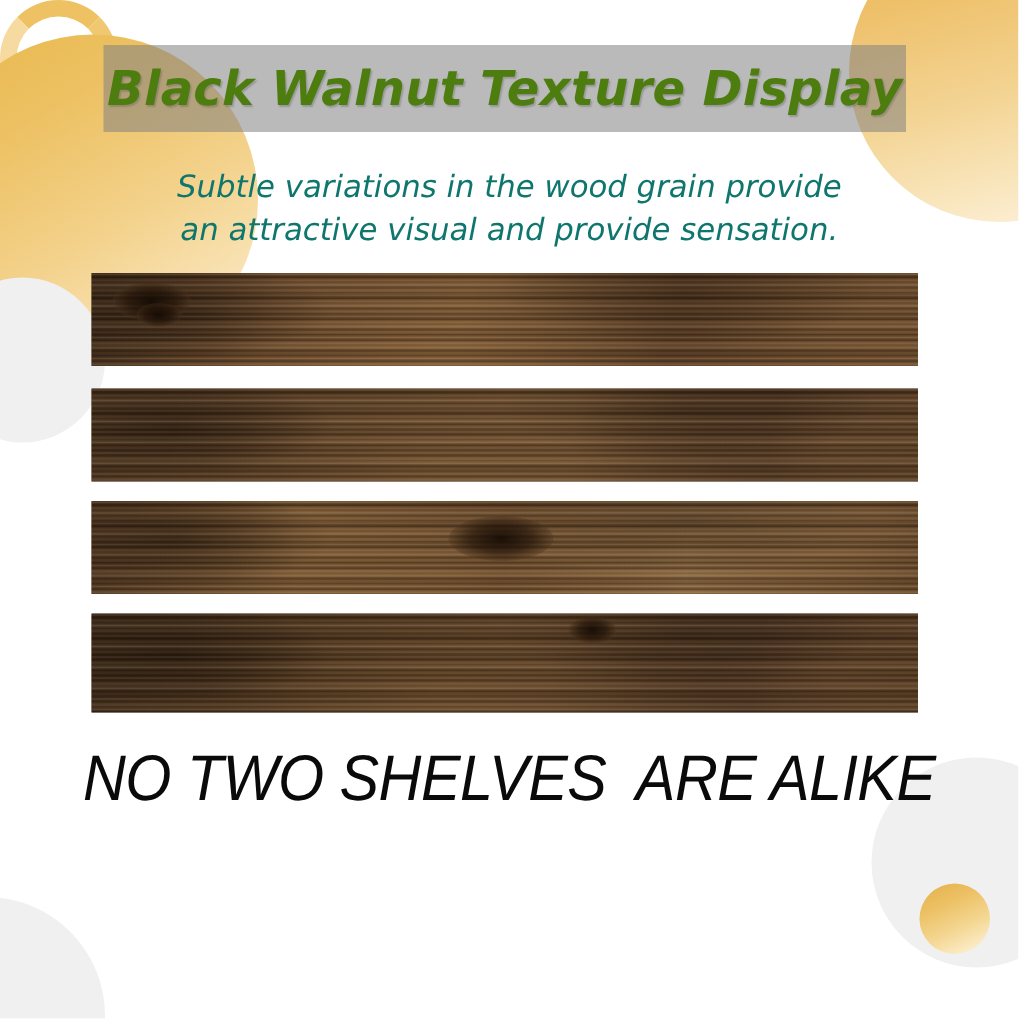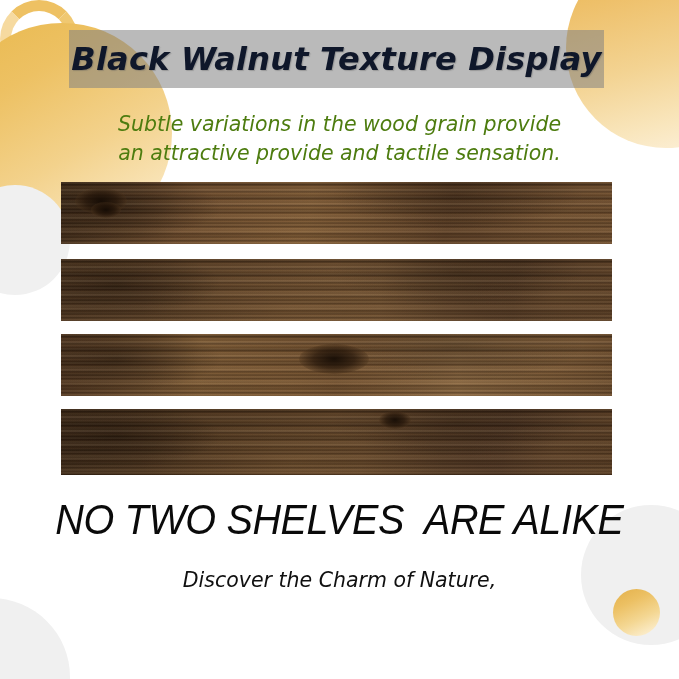--- a/index.html
+++ b/index.html
@@ -69,37 +69,37 @@
     background: rgba(130,130,130,0.55);
     display: flex;
     align-items: center;
     justify-content: center;
   }
   #title-text {
     font-family: "DejaVu Sans", sans-serif;
     font-style: italic;
     font-weight: bold;
     font-size: 32px;
-    color: #0f172a;
+    color: #4d7c0f;
     letter-spacing: 0.2px;
     white-space: nowrap;
     text-shadow: 1px 1px 1px rgba(90,90,90,0.35);
   }
 
   
   #lead-text {
     position: absolute;
     left: 0; top: 110px;
     width: 679px;
     text-align: center;
     font-family: "DejaVu Sans", sans-serif;
     font-style: italic;
     font-size: 20.5px;
     line-height: 29px;
-    color: #4d7c0f;
+    color: #0f766e;
   }
   #lead-text .ln { display: block; }
 
   
   .plank {
     position: absolute;
     left: 61px;
     width: 551px;
     overflow: hidden;
     background-color: #4e3724;
@@ -195,21 +195,21 @@
   <div class="deco circle-gray-bl"></div>
   <div class="deco circle-gray-br"></div>
   <div class="deco circle-gold-br"></div>
 
   <div id="title-band">
     <span id="title-text">Black Walnut Texture Display</span>
   </div>
 
   <div id="lead-text">
     <span class="ln">Subtle variations in the wood grain provide</span>
-    <span class="ln">an attractive provide and tactile sensation.</span>
+    <span class="ln">an attractive visual and provide sensation.</span>
   </div>
 
   <div class="plank" style="top:182px; height:62px;">
     <div class="grain g-base1"></div>
     <div class="grain g-blotch"></div>
     <div class="grain g-lines"></div>
     <div class="grain g-lines2"></div>
     <div class="knot" style="left:14px; top:6px; width:52px; height:26px;"></div>
     <div class="knot" style="left:30px; top:20px; width:30px; height:16px;"></div>
   </div>
@@ -233,16 +233,15 @@
     <div class="grain g-base4"></div>
     <div class="grain g-blotch"></div>
     <div class="grain g-lines"></div>
     <div class="grain g-lines2"></div>
     <div class="knot" style="left:318px; top:2px; width:32px; height:18px;"></div>
   </div>
 
   <div id="headline">NO TWO SHELVES  ARE ALIKE</div>
 
   <div id="closing-text">
-    <span class="ln">Discover the Charm of Nature,</span>
   </div>
 
 </div>
 
 </body></html>

